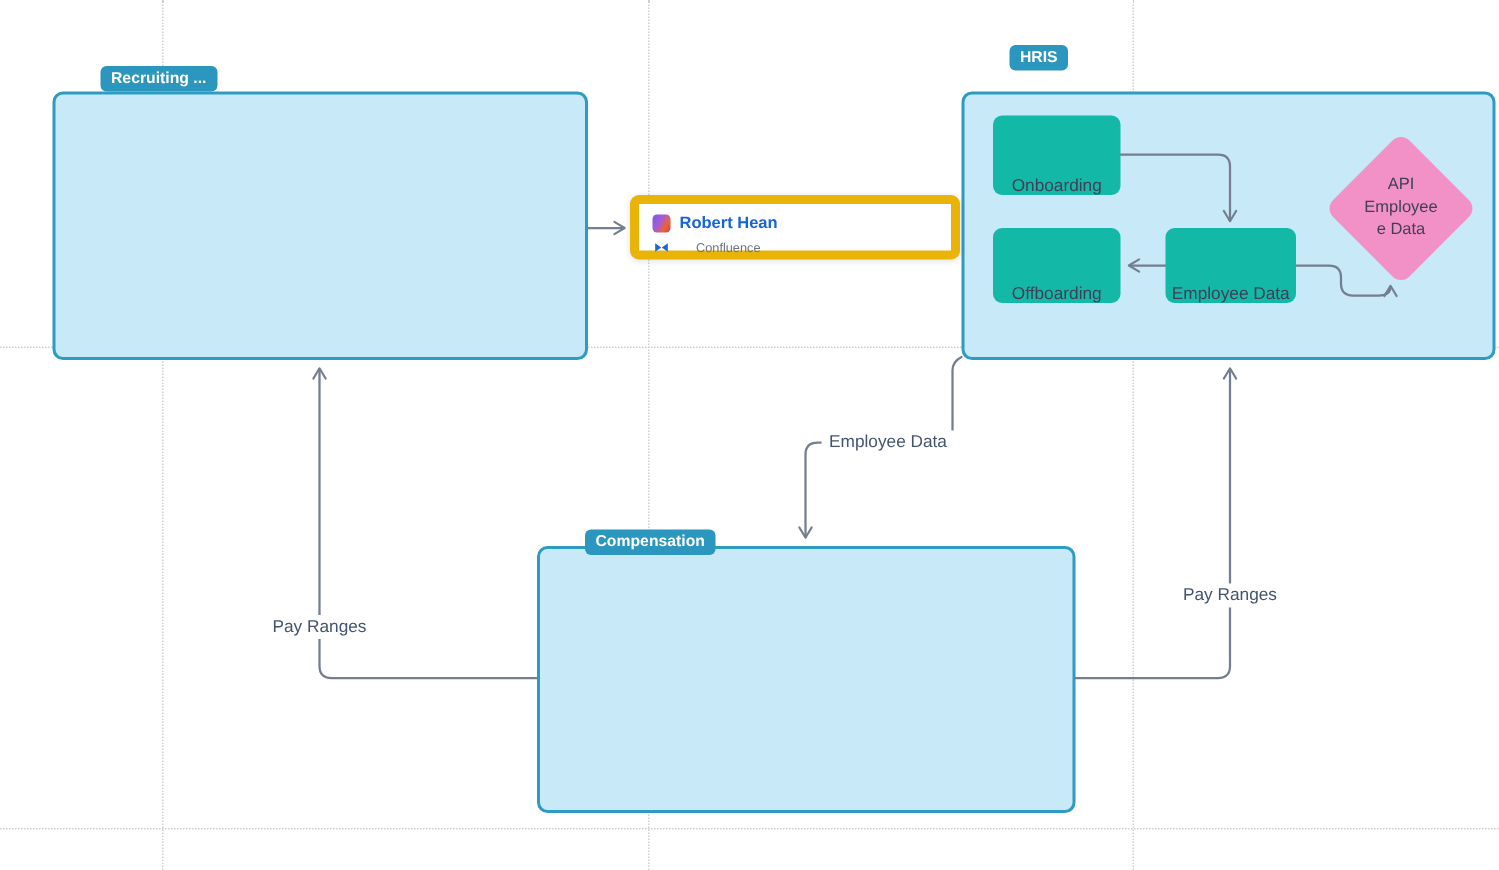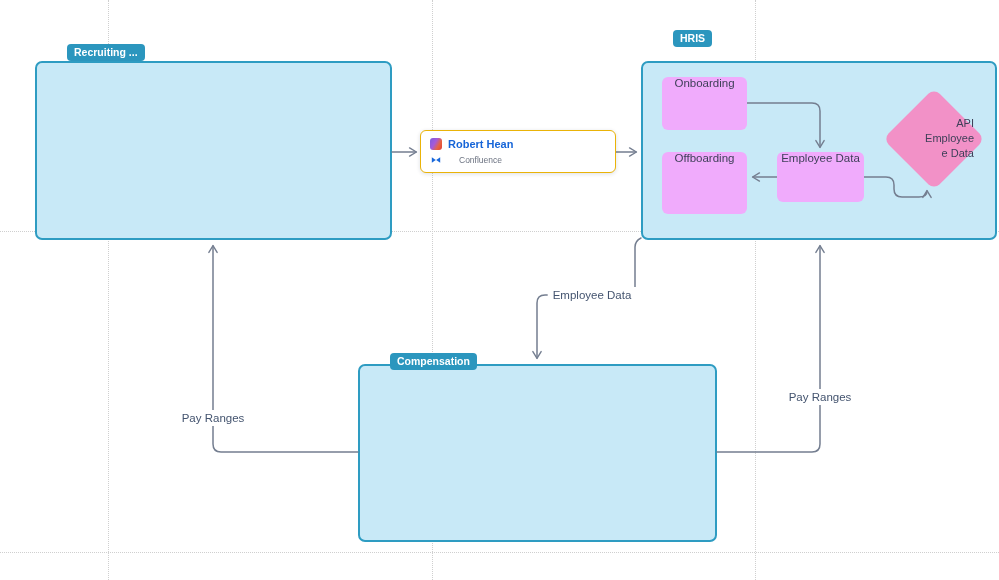--- a/index.html
+++ b/index.html
@@ -31,41 +31,41 @@
     padding:3px 7px 3px 7px;
     border-radius:4px;
     z-index:2;
     white-space:nowrap;
     margin-left:32px;
   }
 
   
   .node{
     position:absolute;
-    background:#f0abfc;
+    background:#14b8a6;
     border-radius:6px;
-    display:flex;align-items:flex-start;justify-content:center;
+    display:flex;align-items:flex-end;justify-content:center;
     color:#3E3F58;
     font-size:11.5px;
     text-align:center;
     z-index:3;
     box-sizing:border-box;
   }
   .diamond{
     position:absolute;
     left:898px;top:103px;width:72px;height:72px;
     background:#F291C7;
     border-radius:8px;
     transform:rotate(45deg);
     z-index:3;
   }
   .diamond-label{
     position:absolute;
     left:894px;top:116px;width:80px;
-    text-align:right;
+    text-align:center;
     color:#3E3F58;
     font-size:11px;
     line-height:1.35;
     z-index:4;
   }
   .diamond-label span{display:block;}
 
   
   svg.connectors{position:absolute;left:0;top:0;z-index:2;}
   svg.connectors path.edge{
@@ -81,23 +81,23 @@
     color:#44546F;
     font-size:11.5px;
     padding:2px 5px;
     z-index:4;
     white-space:nowrap;
   }
 
   
   .card{
     position:absolute;
-    left:420px;top:130px;width:196px;height:43px;
+    left:420px;top:130px;width:220px;height:43px;
     background:#ffffff;
-    border:1px solid #eab308;
+    border:6px solid #eab308;
     border-radius:6px;
     box-shadow:0 1px 4px rgba(9,30,66,.14);
     box-sizing:border-box;
     padding:7px 9px 6px 9px;
     z-index:4;
   }
   .card-row{display:flex;align-items:center;}
   .card-row.title-row{margin-bottom:5px;}
   .avatar{
     width:12px;height:12px;border-radius:3px;flex:0 0 12px;
@@ -142,21 +142,21 @@
   <path class="edge" d="M777 177 H753" marker-end="url(#arrow)"></path>
   <path class="edge" d="M864 177 H886 Q894 177 894 185 V189 Q894 197 902 197 H919 Q927 197 927 191" marker-end="url(#arrow)"></path>
   <path class="edge" d="M641 238 Q635 241 635 247 V287 Q635 295 627 295 H545 Q537 295 537 303 V358" marker-end="url(#arrow)"></path>
   <path class="edge" d="M358 452 H221 Q213 452 213 444 V246" marker-end="url(#arrow)"></path>
   <path class="edge" d="M717 452 H812 Q820 452 820 444 V246" marker-end="url(#arrow)"></path>
 </svg>
 
 <div class="node" style="left:662px;top:77px;width:85px;height:53px;">
   <span>Onboarding</span>
 </div>
-<div class="node" style="left:662px;top:152px;width:85px;height:62px;">
+<div class="node" style="left:662px;top:152px;width:85px;height:50px;">
   <span>Offboarding</span>
 </div>
 <div class="node" style="left:777px;top:152px;width:87px;height:50px;">
   <span>Employee Data</span>
 </div>
 
 <div class="diamond"></div>
 <div class="diamond-label">
   <span>API</span>
   <span>Employee</span>

